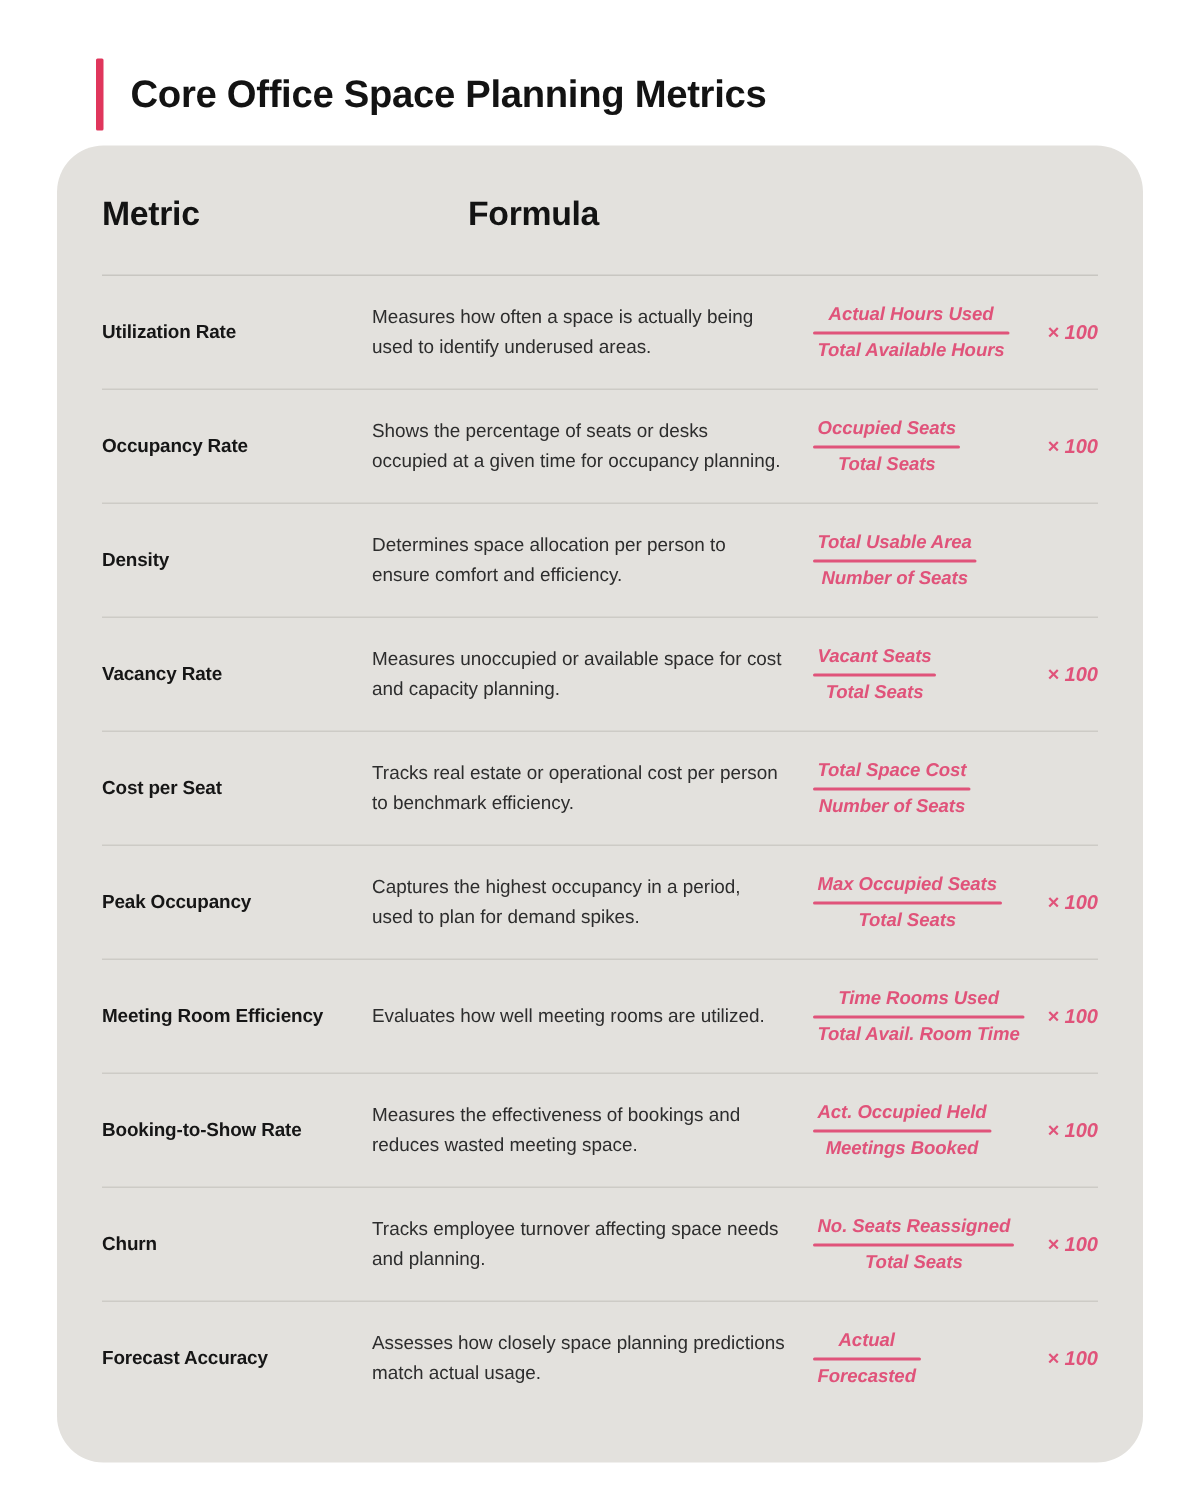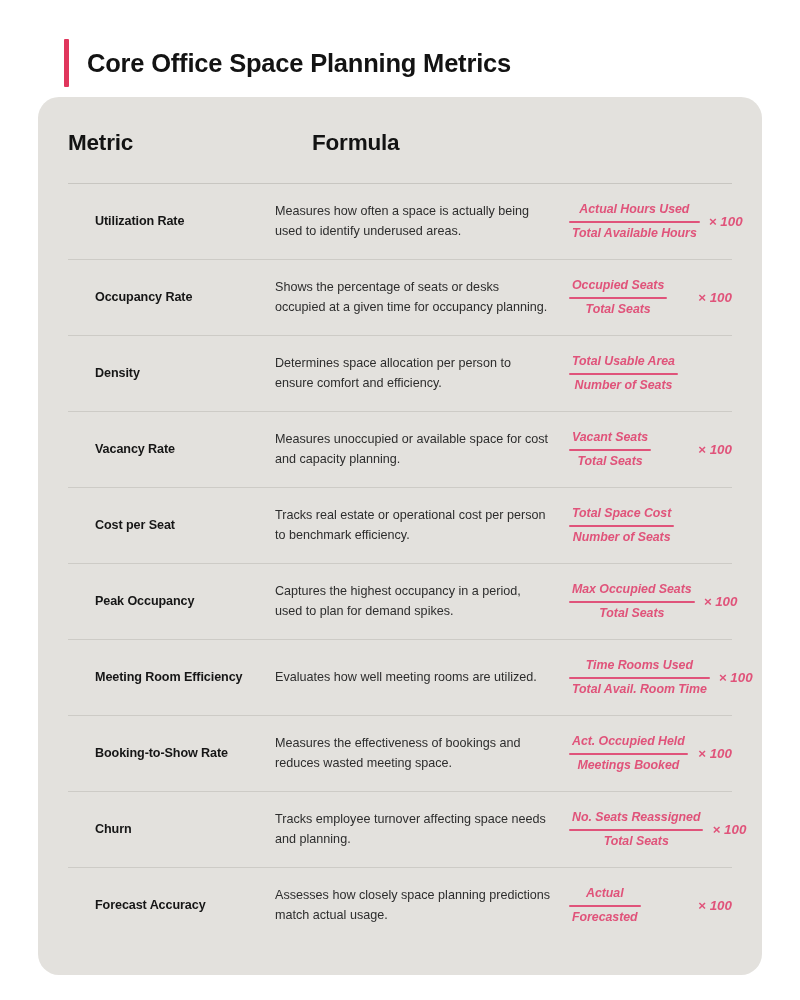--- a/index.html
+++ b/index.html
@@ -46,21 +46,21 @@
   }
 
   
   .card {
     position: absolute;
     left: 38px;
     top: 97px;
     width: 724px;
     height: 878px;
     background: #e3e1dd;
-    border-radius: 21px;
+    border-radius: 31px;
     overflow: hidden;
   }
 
   .card-inner {
     padding: 0 30px;
   }
 
   
   .head {
     display: flex;
@@ -97,21 +97,20 @@
 
   .c-metric {
     width: 180px;
     flex: none;
     font-size: 12.6px;
     font-weight: bold;
     color: #161616;
     letter-spacing: -0.1px;
     line-height: 1.35;
     padding-right: 6px;
-    margin-left: 27px;
   }
 
   .c-purpose {
     width: 290px;
     flex: none;
     font-size: 12.6px;
     font-weight: normal;
     color: #2d2d2d;
     line-height: 1.55;
     padding-right: 14px;

